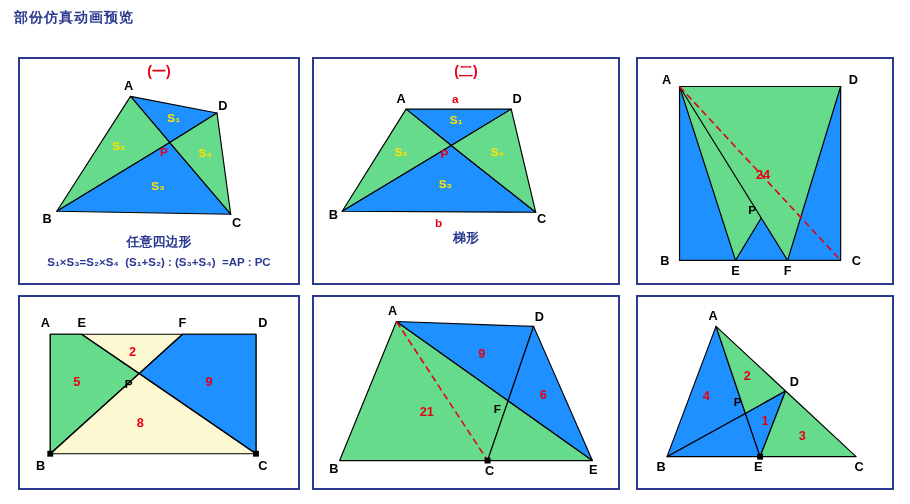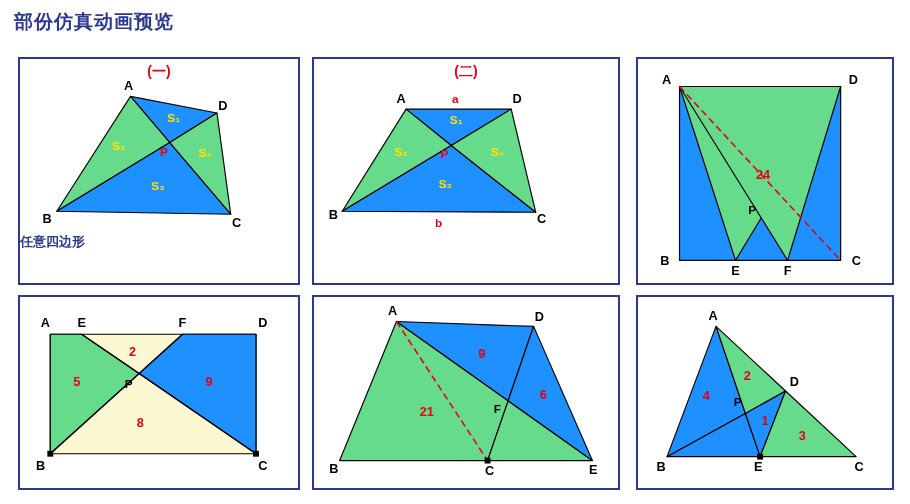--- a/index.html
+++ b/index.html
@@ -5,34 +5,34 @@
   :root{
     --c-navy:#2B3990; --c-red:#E60012; --c-blue:#1E90FF; --c-green:#66DB8C;
     --c-cream:#FCF9D2; --c-yellow:#FFE100;
   }
   html,body{margin:0;padding:0;}
   body{
     width:910px;height:504px;position:relative;background:#ffffff;overflow:hidden;
     font-family:"Liberation Sans","DejaVu Sans",sans-serif;
   }
   .page-title{
-    position:absolute;left:14px;top:9px;font-size:19px;font-weight:bold;
+    position:absolute;left:14px;top:9px;font-size:14px;font-weight:bold;
     color:var(--c-navy,#2B3990);letter-spacing:1px;
   }
   .panel{
     position:absolute;border:2px solid var(--c-navy,#2B3990);background:#fff;
     box-sizing:border-box;
   }
   .panel svg{position:absolute;left:0;top:0;width:100%;height:100%;}
   .ptitle{
     position:absolute;left:0;right:0;top:4px;text-align:center;
     color:var(--c-red,#E60012);font-weight:bold;font-size:14px;
   }
   .caption{
-    position:absolute;left:0;right:0;text-align:left;
+    position:absolute;left:0;right:0;text-align:center;
     color:var(--c-navy,#2B3990);font-weight:bold;font-size:13px;
   }
   .formula{
     position:absolute;left:0;right:0;text-align:center;white-space:pre;
     color:var(--c-navy,#2B3990);font-weight:bold;font-size:11.5px;
   }
   .formula .red{color:var(--c-red,#E60012);}
   
   text{font-family:"Liberation Sans","DejaVu Sans",sans-serif;}
   .vlabel{font-size:13px;font-weight:bold;fill:#000;text-anchor:middle;}
@@ -64,20 +64,21 @@
     <text class="vlabel" x="27" y="167">B</text>
     <text class="vlabel" x="220" y="171">C</text>
     <text class="slabel" x="156" y="64">S₁</text>
     <text class="slabel" x="100" y="93">S₂</text>
     <text class="slabel" x="140" y="133">S₃</text>
     <text class="slabel" x="188" y="100">S₄</text>
     <text class="plabel-red" x="146" y="99">P</text>
   </svg>
   <div class="ptitle">(一)</div>
   <div class="caption" style="top:174px">任意四边形</div>
+  <div class="formula" style="top:197px">S₁×S₃=S₂×S₄  (S₁+S₂) : (S₃+S₄)  =AP : PC</div>
 </div>
 
 <div class="panel" style="left:312px;top:57px;width:308px;height:228px">
   <svg viewBox="0 0 308 228">
     <polygon class="shape f-blue" points="93,51 200,51 139,88"></polygon>
     <polygon class="shape f-green" points="93,51 28,155 139,88"></polygon>
     <polygon class="shape f-blue" points="28,155 225,156 139,88"></polygon>
     <polygon class="shape f-green" points="200,51 225,156 139,88"></polygon>
     <text class="vlabel" x="88" y="45">A</text>
     <text class="vlabel" x="206" y="45">D</text>
@@ -85,20 +86,21 @@
     <text class="vlabel" x="231" y="167">C</text>
     <text class="plabel-red" x="143" y="45">a</text>
     <text class="plabel-red" x="126" y="171">b</text>
     <text class="slabel" x="144" y="66">S₁</text>
     <text class="slabel" x="88" y="99">S₂</text>
     <text class="slabel" x="133" y="131">S₃</text>
     <text class="slabel" x="186" y="99">S₄</text>
     <text class="plabel-red" x="132" y="101">P</text>
   </svg>
   <div class="ptitle">(二)</div>
+  <div class="caption" style="top:170px">梯形</div>
 </div>
 
 <div class="panel" style="left:636px;top:57px;width:258px;height:228px">
   <svg viewBox="0 0 258 228">
     <rect class="shape f-blue" x="42" y="28" width="164" height="177"></rect>
     <polygon class="shape f-green" points="42,28 206,28 99,205"></polygon>
     <polygon class="shape f-green" points="42,28 206,28 152,205"></polygon>
     <line class="dashred" x1="42" y1="28" x2="206" y2="205"></line>
     <text class="vlabel" x="29" y="25">A</text>
     <text class="vlabel" x="219" y="25">D</text>

